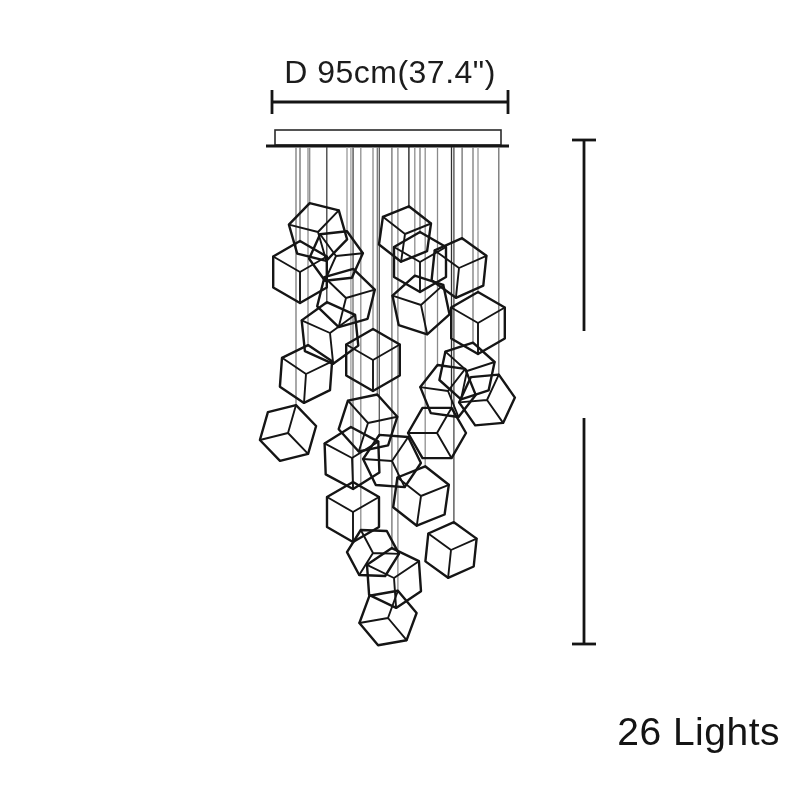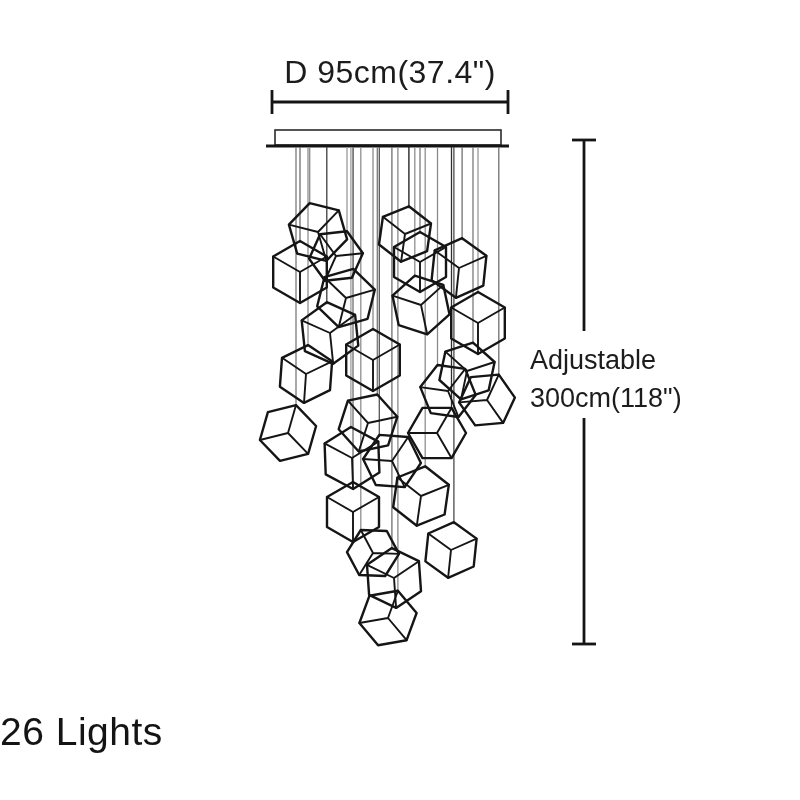--- a/index.html
+++ b/index.html
@@ -10,21 +10,21 @@
   svg{position:absolute;left:0;top:0;}
   .dim-label-top{
     position:absolute;left:0;top:54px;width:780px;text-align:center;
     font-size:32px;font-weight:400;letter-spacing:0.5px;color:#1c1c1c;
   }
   .dim-label-right{
     position:absolute;left:530px;top:341px;width:170px;text-align:left;
     font-size:27px;line-height:1.42;font-weight:400;color:#1c1c1c;
   }
   .caption{
-    position:absolute;left:0;top:710px;width:780px;text-align:left;
+    position:absolute;left:0;top:710px;width:780px;text-align:right;
     font-size:39px;font-weight:400;letter-spacing:0.5px;color:#141414;
   }
 </style>
 </head>
 <body>
 
 <div class="stage">
 
   <svg id="diagram-svg" width="800" height="800" viewBox="0 0 800 800">
 
@@ -126,19 +126,15 @@
     <g id="dim-right">
       <line x1="572" y1="140" x2="596" y2="140" stroke="#151515" stroke-width="2.8"></line>
       <line x1="584" y1="140" x2="584" y2="331" stroke="#151515" stroke-width="2.8"></line>
       <line x1="584" y1="418" x2="584" y2="644" stroke="#151515" stroke-width="2.8"></line>
       <line x1="572" y1="644" x2="596" y2="644" stroke="#151515" stroke-width="2.8"></line>
     </g>
   </svg>
 
   <div class="dim-label-top">D 95cm(37.4")</div>
 
-  <div class="dim-label-right">
-    <div>Adjustable</div>
-    <div>300cm(118")</div>
-  </div>
 
   <div class="caption">26 Lights</div>
 </div>
 
 </body></html>

